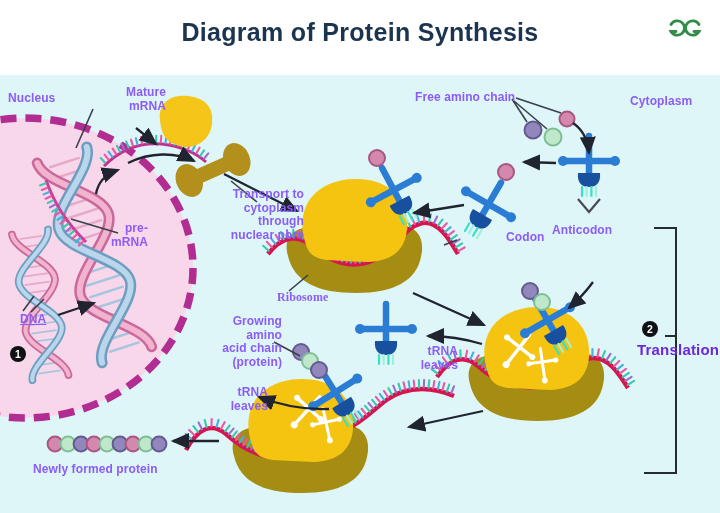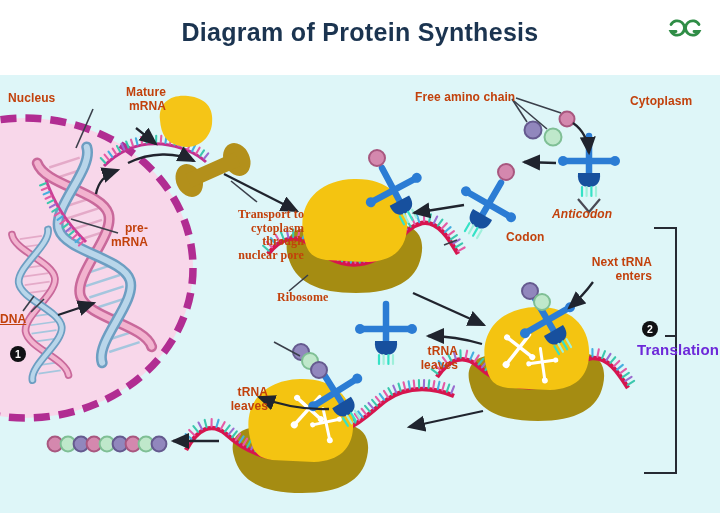--- a/index.html
+++ b/index.html
@@ -3,21 +3,21 @@
 <meta charset="utf-8">
 <style>
   html,body{margin:0;padding:0;background:#fff;}
   .stage{position:relative;width:720px;height:513px;background:#fff;overflow:hidden;
          font-family:"Liberation Sans",sans-serif;}
   .canvas-bg{position:absolute;left:0;top:75px;width:720px;height:438px;background:#def6f8;}
   .page-title{position:absolute;top:18px;left:0;width:720px;text-align:center;
               font-size:25px;font-weight:800;color:#1b3450;letter-spacing:.3px;}
   .logo{position:absolute;top:13px;right:16px;}
   svg.diagram{position:absolute;left:0;top:0;}
-  .lbl{position:absolute;font-size:12px;line-height:1.14;font-weight:600;color:#c2410c;
+  .lbl{position:absolute;font-size:12px;line-height:1.14;font-weight:600;color:#8b5cf6;
        white-space:pre-line;letter-spacing:.1px;}
   .lbl.center{text-align:right;}
   .lbl.big{font-size:15px;font-weight:800;color:#6d28d9;letter-spacing:.2px;}
   .badge{position:absolute;width:16px;height:16px;border-radius:50%;background:#101114;color:#fff;
          font-size:10.5px;font-weight:700;display:flex;align-items:center;justify-content:center;}
 </style>
 </head>
 <body>
 
 <div class="stage">
@@ -455,30 +455,33 @@
     <path d="M 654,228 L 676,228 L 676,473 L 644,473 M 676,336 L 665,336" fill="none" stroke="#262a33" stroke-width="2"></path>
   </svg>
 
   <div class="lbl" style="left:8px;top:92px;">Nucleus</div>
   <div class="lbl center" style="left:96px;top:86px;width:70px;">Mature
 mRNA</div>
   <div class="lbl" style="left:415px;top:91px;">Free amino chain</div>
   <div class="lbl" style="left:630px;top:95px;">Cytoplasm</div>
   <div class="lbl center" style="left:96px;top:222px;width:52px;">pre-
 mRNA</div>
-  <div class="lbl center" style="left:186px;top:208px;width:118px;font-family:Liberation Serif, serif;">Transport to
+  <div class="lbl center" style="left:186px;top:188px;width:118px;">Transport to
 cytoplasm
 through
 nuclear pore</div>
-  <div class="lbl" style="left:0;top:313px;text-decoration:underline;">DNA</div>
+  <div class="lbl" style="left:20px;top:313px;text-decoration:underline;">DNA</div>
   <span class="badge" style="left:10px;top:346px;">1</span>
   <div class="lbl" style="left:277px;top:291px;font-family:Liberation Serif, serif;">Ribosome</div>
   <div class="lbl" style="left:486px;top:231px;margin-left:20px;">Codon</div>
-  <div class="lbl" style="left:552px;top:208px;font-style:italic;">Anticodon</div>
-  <div class="lbl center" style="left:558px;top:256px;width:94px;">Next tRNA
-enters</div>
+  <div class="lbl" style="left:552px;top:224px;">Anticodon</div>
   <span class="badge" style="left:642px;top:321px;">2</span>
   <div class="lbl big" style="left:637px;top:341px;">Translation</div>
+  <div class="lbl center" style="left:196px;top:315px;width:86px;">Growing
+amino
+acid chain
+(protein)</div>
   <div class="lbl center" style="left:204px;top:386px;width:64px;">tRNA
 leaves</div>
   <div class="lbl center" style="left:394px;top:345px;width:64px;">tRNA
 leaves</div>
+  <div class="lbl" style="left:33px;top:463px;">Newly formed protein</div>
 </div>
 
 </body></html>

